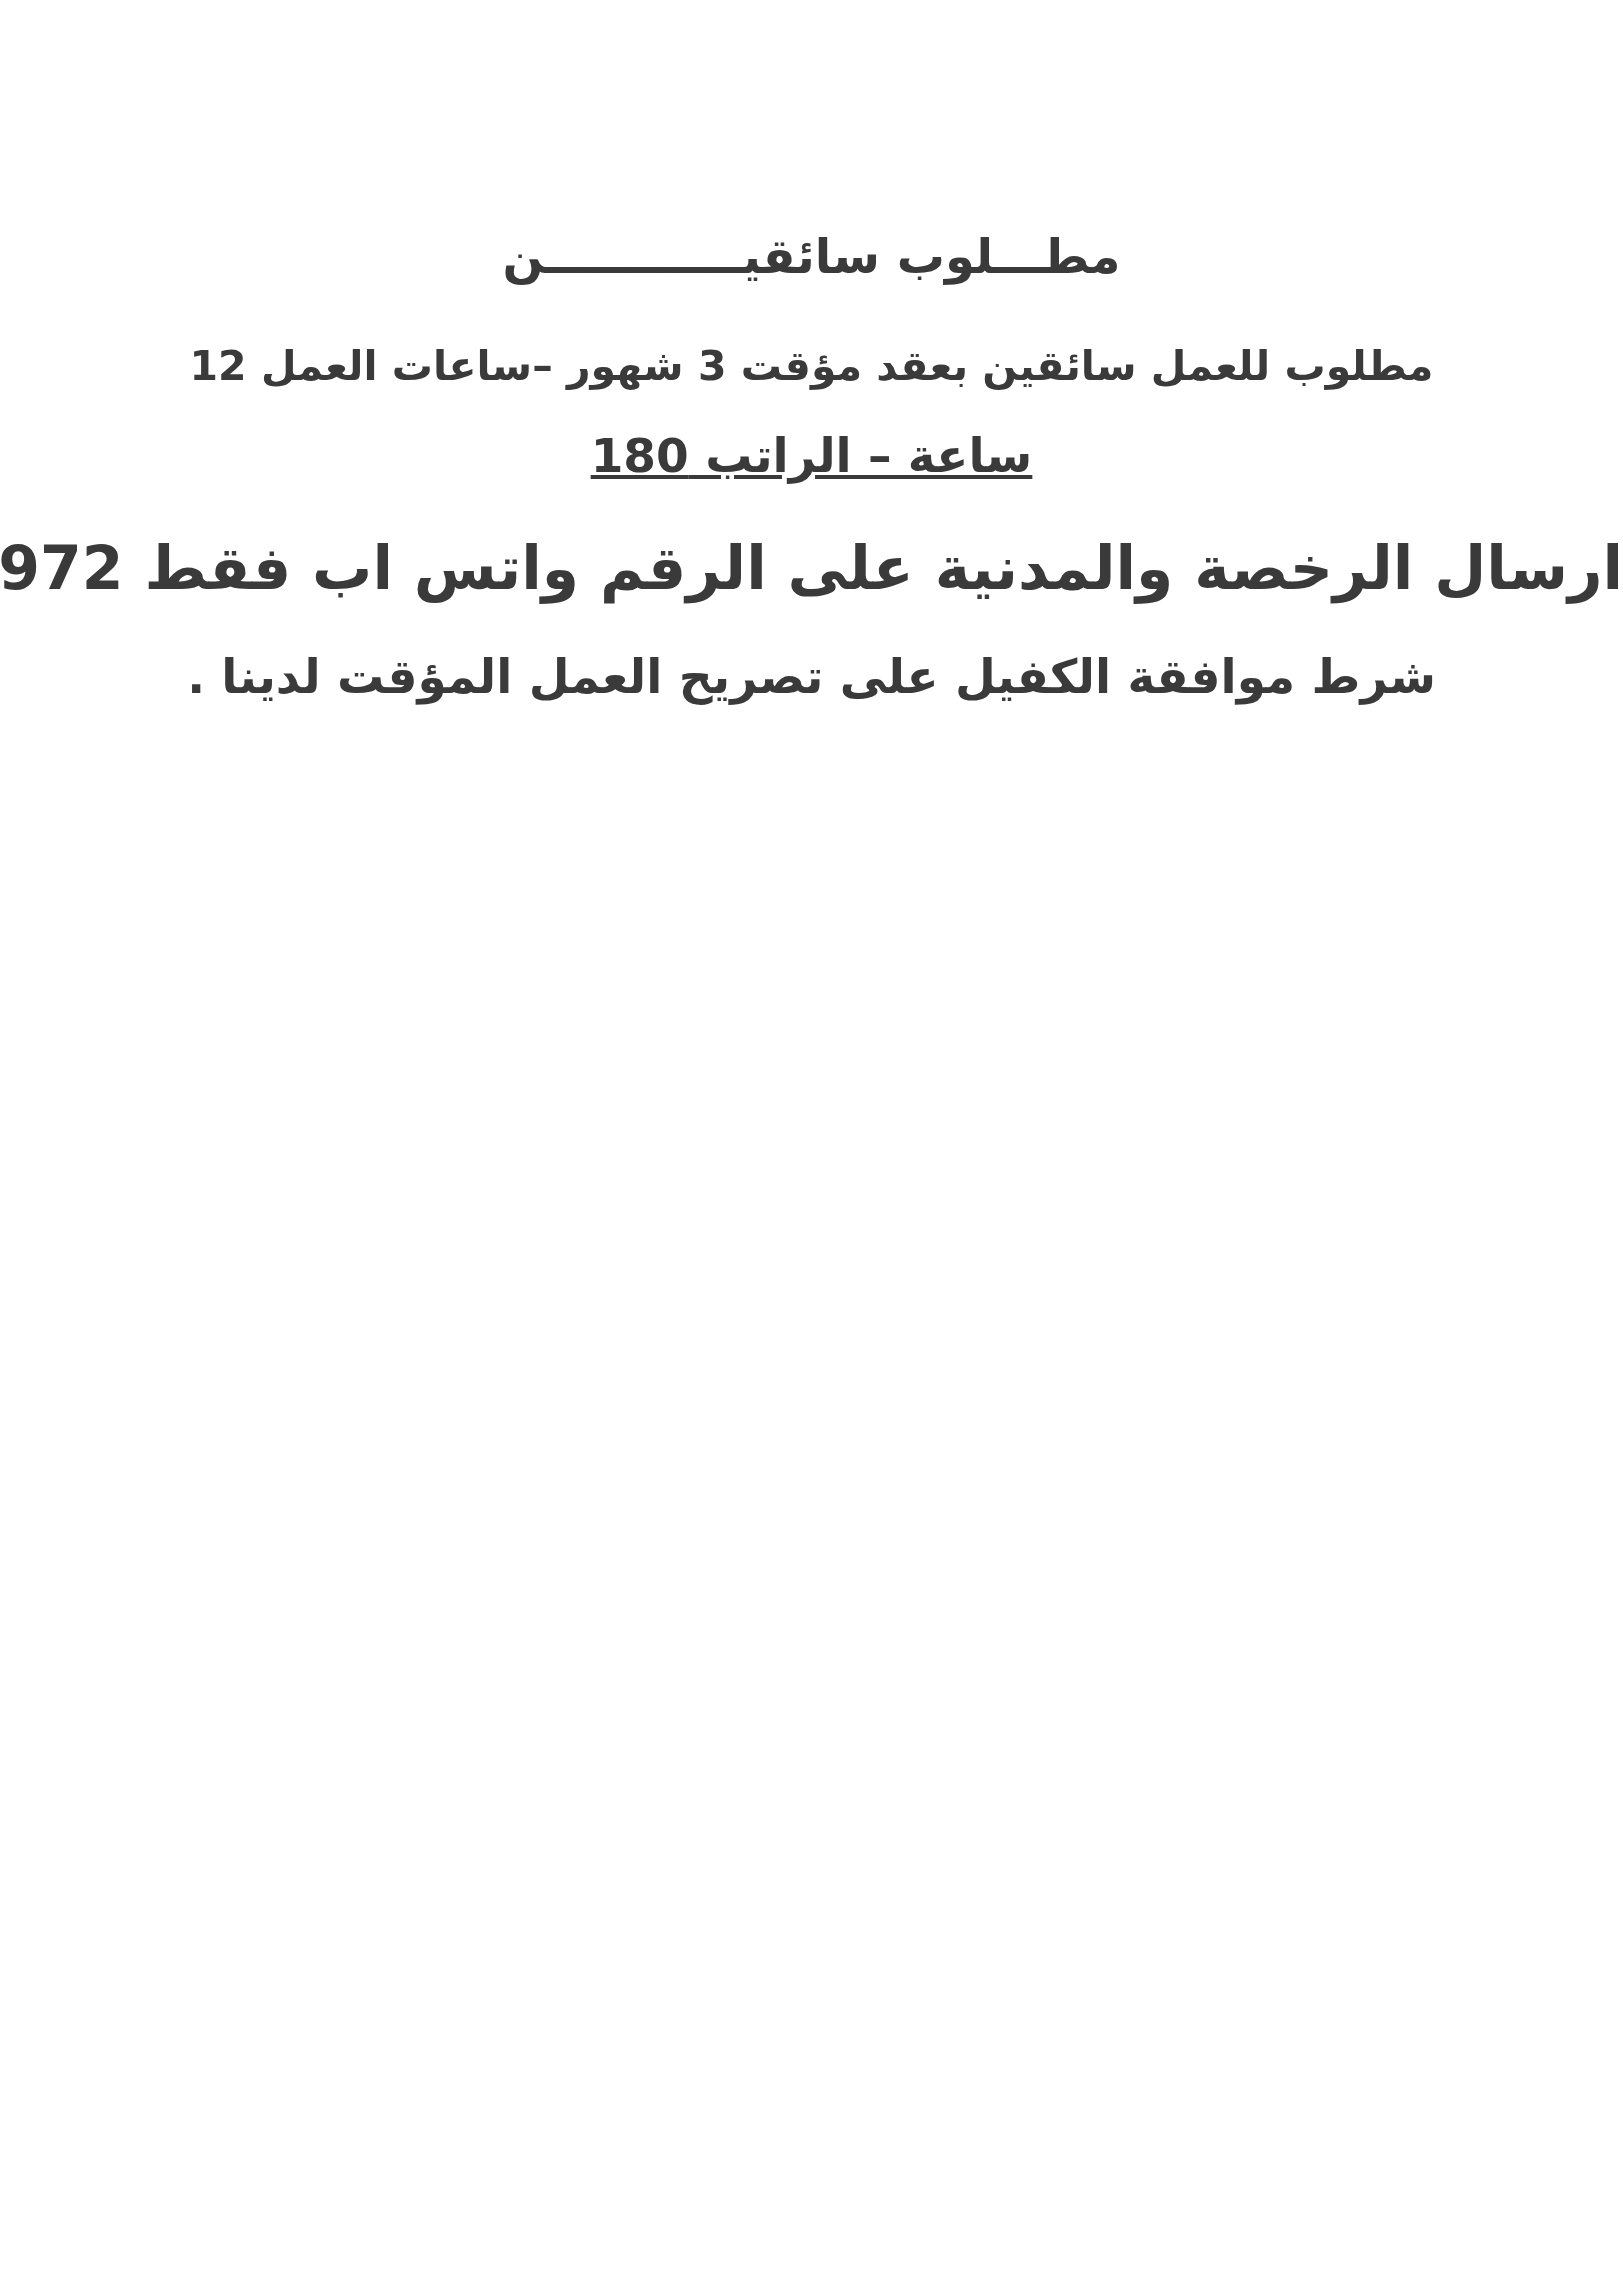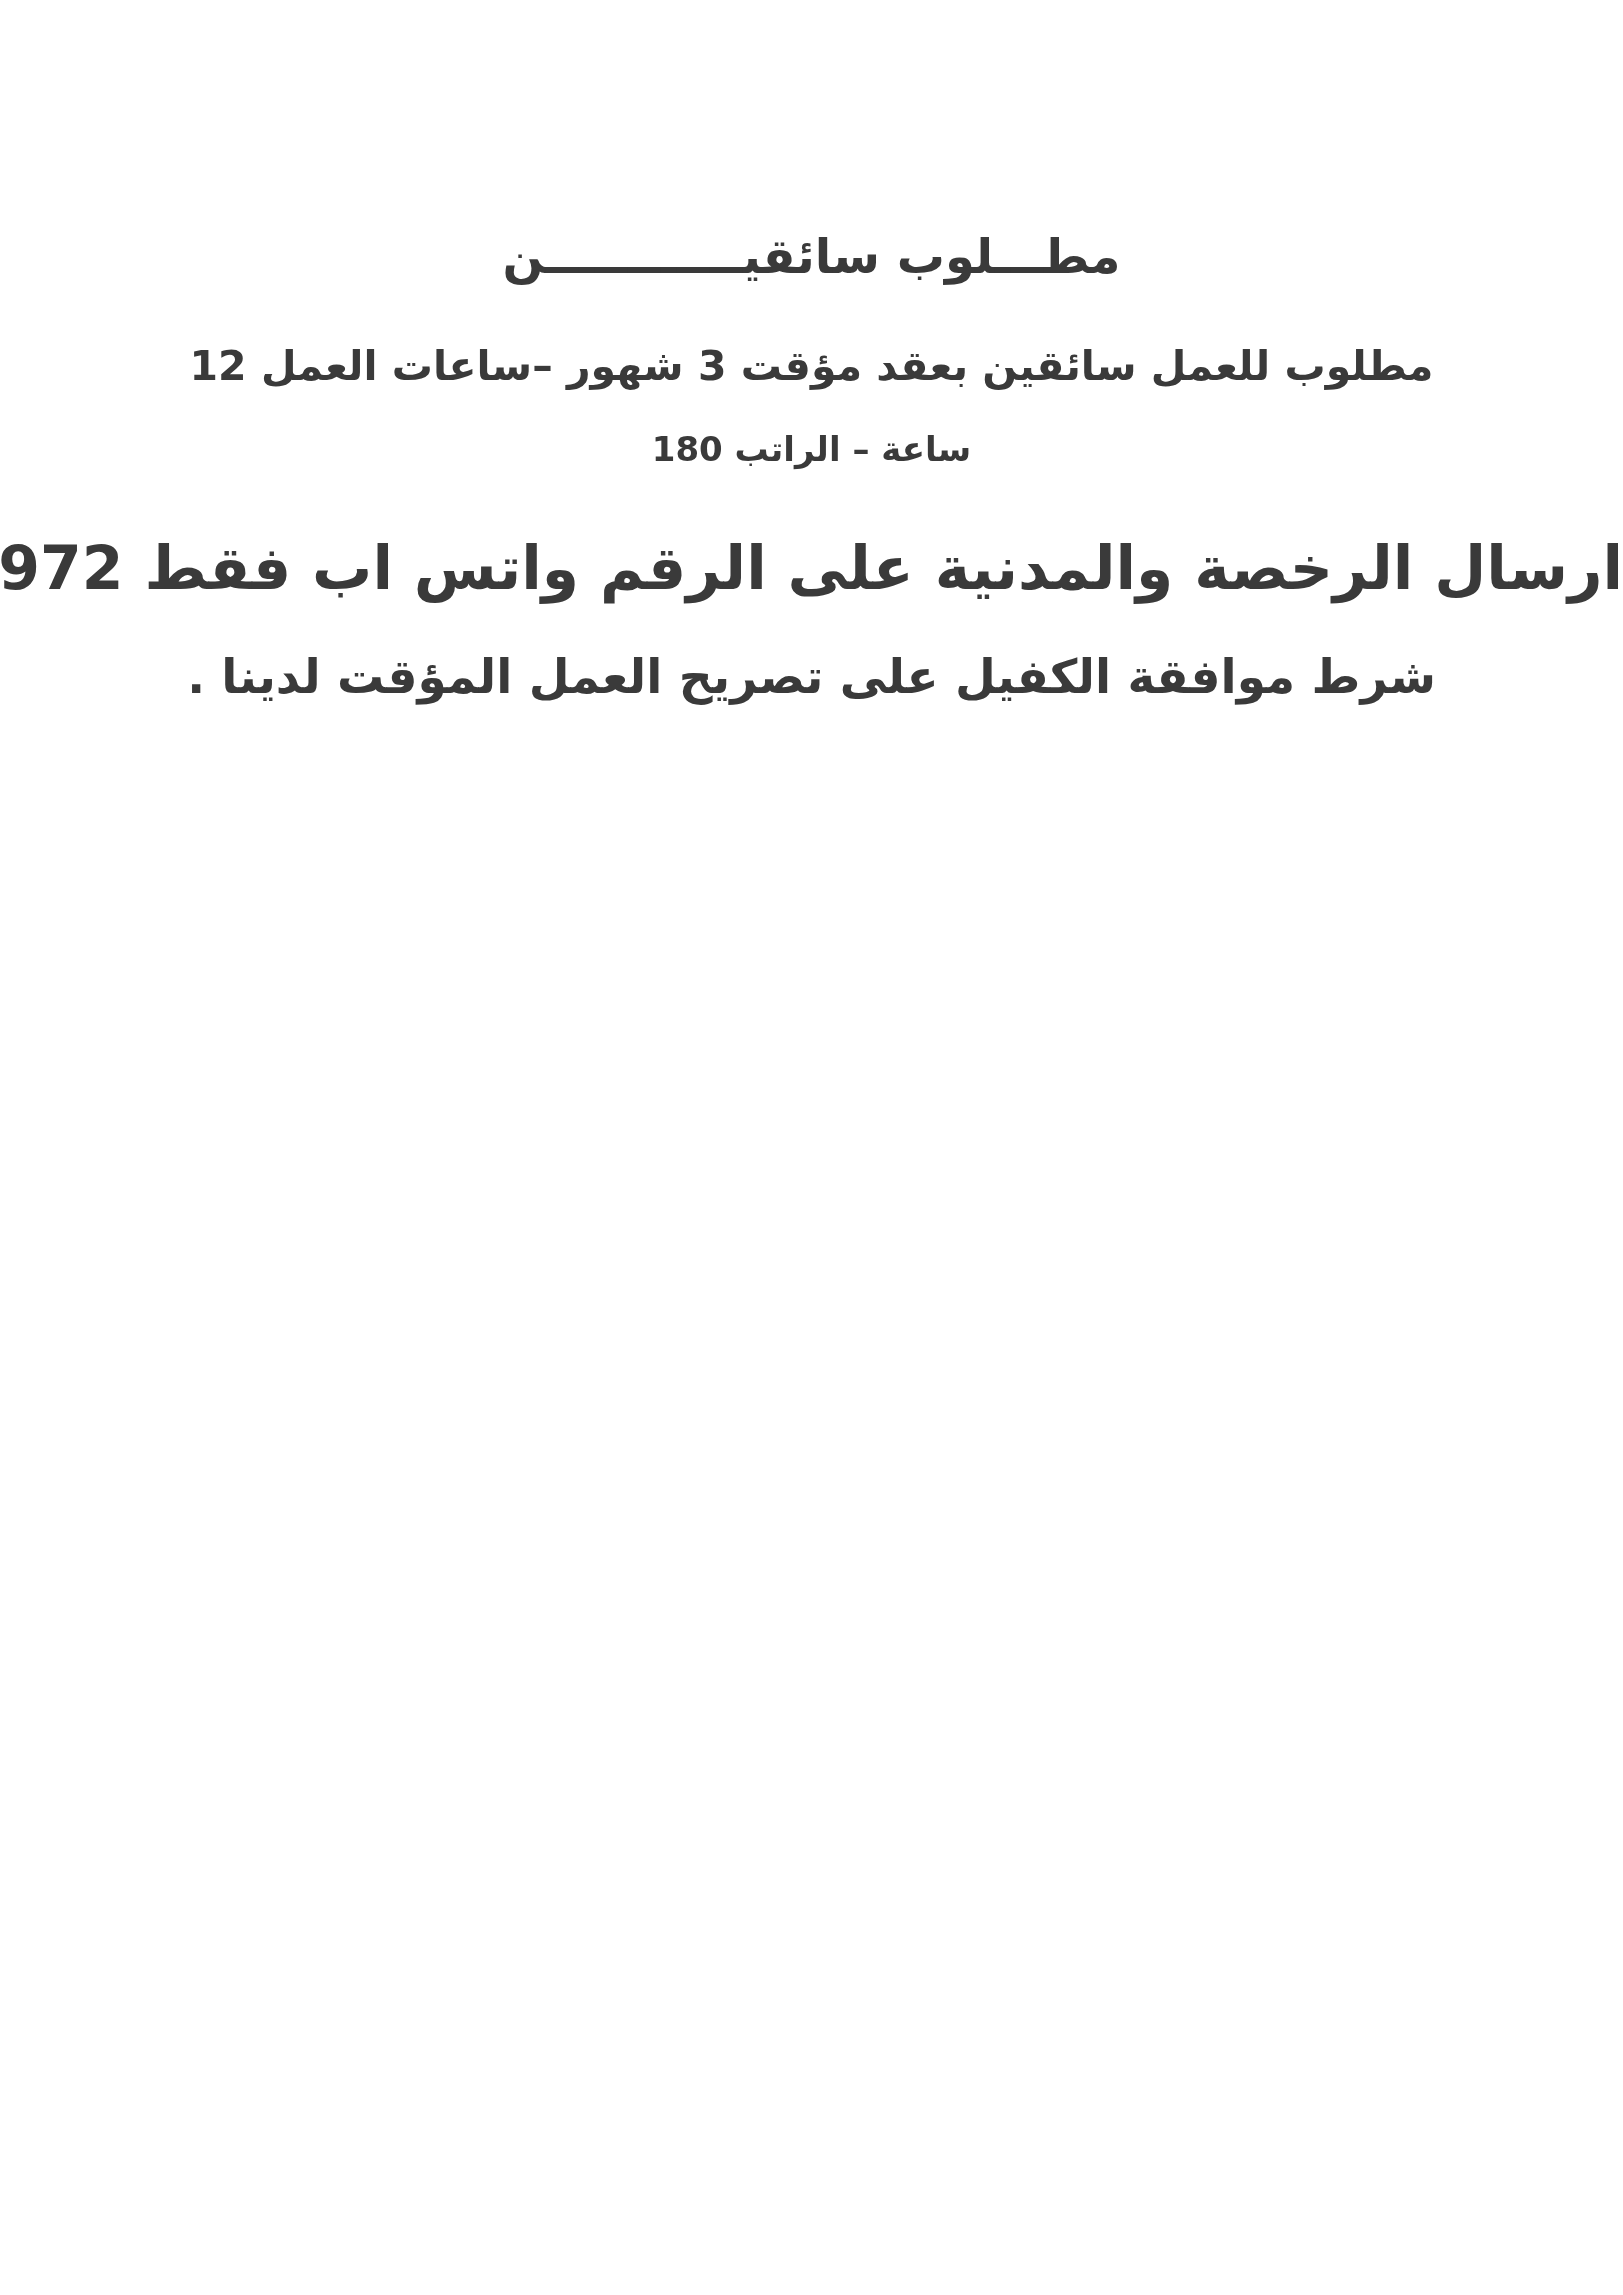--- a/index.html
+++ b/index.html
@@ -36,21 +36,22 @@
       top: 232px;
       font-size: 48px;
       letter-spacing: 0.7px;
     }
     .p1 {
       top: 346px;
       font-size: 41px;
     }
     .p1b {
       top: 432px;
-      font-size: 34px;
+      font-size: 47px;
+      text-decoration: underline;
     }
     .p2 {
       top: 538px;
       font-size: 60px;
     }
     .p3 {
       top: 653px;
       font-size: 47px;
     }
   </style>

